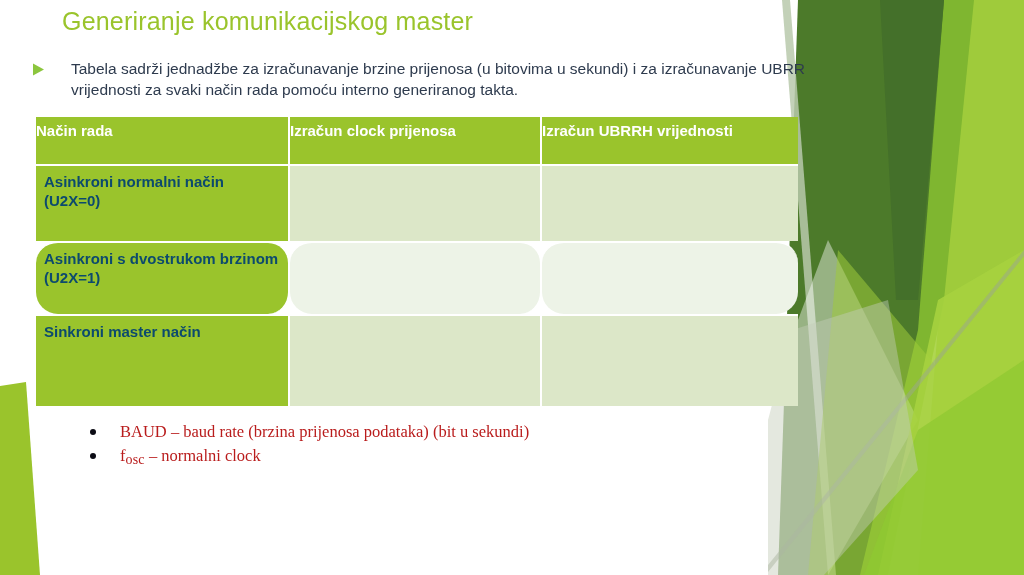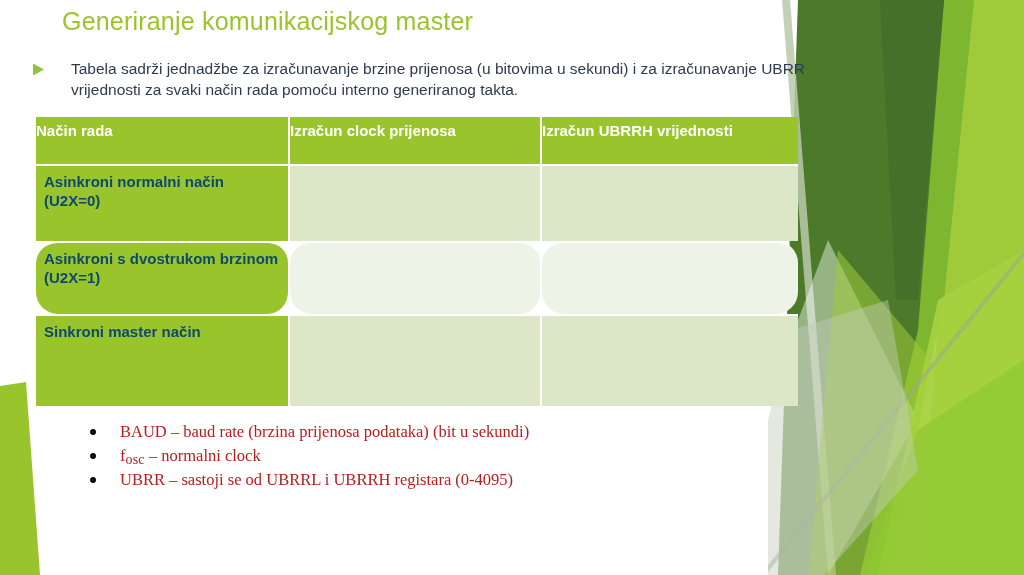--- a/index.html
+++ b/index.html
@@ -238,18 +238,15 @@
     </tbody>
   </table>
 
   <ul id="notes">
     <li>
       <span>BAUD</span><sub></sub><span> – baud rate (brzina prijenosa podataka) (bit u sekundi)</span>
     </li>
     <li>
       <span>f</span><sub>osc</sub><span> – normalni clock</span>
     </li>
-    <li>
-      <span>UBRR</span><sub></sub><span> – sastoji se od UBRRL i UBRRH registara (0-4095)</span>
-    </li>
   </ul>
 
 </div>
 
 </body></html>

